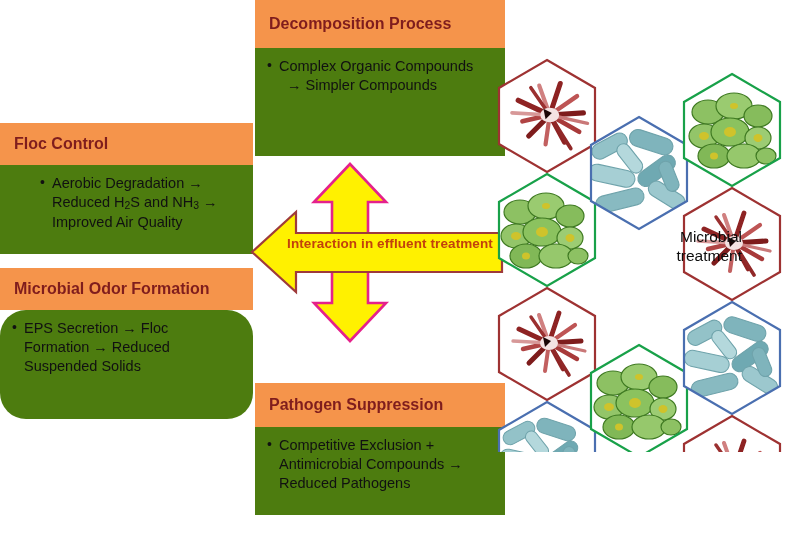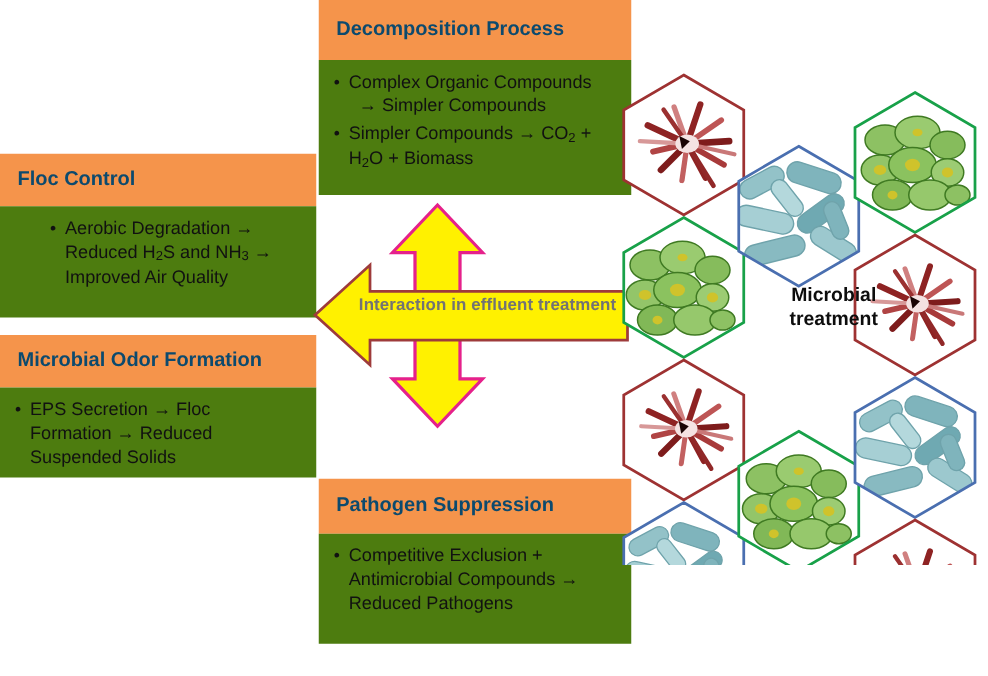--- a/index.html
+++ b/index.html
@@ -15,21 +15,21 @@
     font-family: "Liberation Sans", sans-serif;
   }
 
   
   .panel {
     position: absolute;
     box-sizing: border-box;
   }
   .panel-header {
     background: #F5944B;
-    color: #0c4a6e;
+    color: #7f1d1d;
     font-weight: bold;
     font-size: 16px;
     line-height: 1.2;
     display: flex;
     align-items: center;
     padding: 0 14px;
     box-sizing: border-box;
     width: 100%;
   }
   .panel-body {
@@ -64,21 +64,21 @@
   #panel-decomposition { left: 255px; top: 0px;   width: 250px; }
   #panel-decomposition .panel-header { height: 48px; }
   #panel-decomposition .panel-body   { height: 108px; }
 
   #panel-odor { left: 0px; top: 123px; width: 253px; }
   #panel-odor .panel-header { height: 42px; }
   #panel-odor .panel-body   { height: 89px; padding-left: 40px; }
 
   #panel-floc { left: 0px; top: 268px; width: 253px; }
   #panel-floc .panel-header { height: 42px; }
-  #panel-floc .panel-body   { height: 72px; }
+  #panel-floc .panel-body   { height: 109px; border-radius: 26px; }
 
   #panel-pathogen { left: 255px; top: 383px; width: 250px; }
   #panel-pathogen .panel-header { height: 44px; }
   #panel-pathogen .panel-body   { height: 88px; }
 
   
   #arrow-cluster {
     position: absolute;
     left: 248px;
     top: 160px;
@@ -87,56 +87,55 @@
   }
   #arrow-cluster svg { display: block; }
   .arrow-label {
     position: absolute;
     left: 34px;
     top: 76px;
     width: 216px;
     text-align: center;
     font-size: 13.5px;
     font-weight: bold;
-    color: #737373;
+    color: #c2410c;
     letter-spacing: 0.1px;
     pointer-events: none;
   }
 
   
   #hex-cluster {
     position: absolute;
     left: 492px;
     top: 52px;
     width: 298px;
     height: 400px;
   }
   #hex-cluster svg { display: block; }
 
   #consortium-label {
     position: absolute;
     left: 592px;
     top: 228px;
     width: 150px;
-    text-align: center;
+    text-align: right;
     font-size: 15.5px;
-    font-weight: bold;
+    font-weight: normal;
     color: #0d0d0d;
     line-height: 1.22;
   }
 </style>
 </head>
 <body>
 
 <div class="panel" id="panel-decomposition">
   <div class="panel-header">Decomposition Process</div>
   <div class="panel-body">
     <ul class="bullet-list">
       <li>Complex Organic Compounds<br>&nbsp;&nbsp;→&nbsp;Simpler Compounds</li>
-      <li>Simpler Compounds → CO<sub>2</sub> +<br>H<sub>2</sub>O + Biomass</li>
     </ul>
   </div>
 </div>
 
 <div class="panel" id="panel-odor">
   <div class="panel-header">Floc Control</div>
   <div class="panel-body">
     <ul class="bullet-list">
       <li>Aerobic Degradation →<br>Reduced H<sub>2</sub>S and NH<sub>3</sub> →<br>Improved Air Quality</li>
     </ul>

